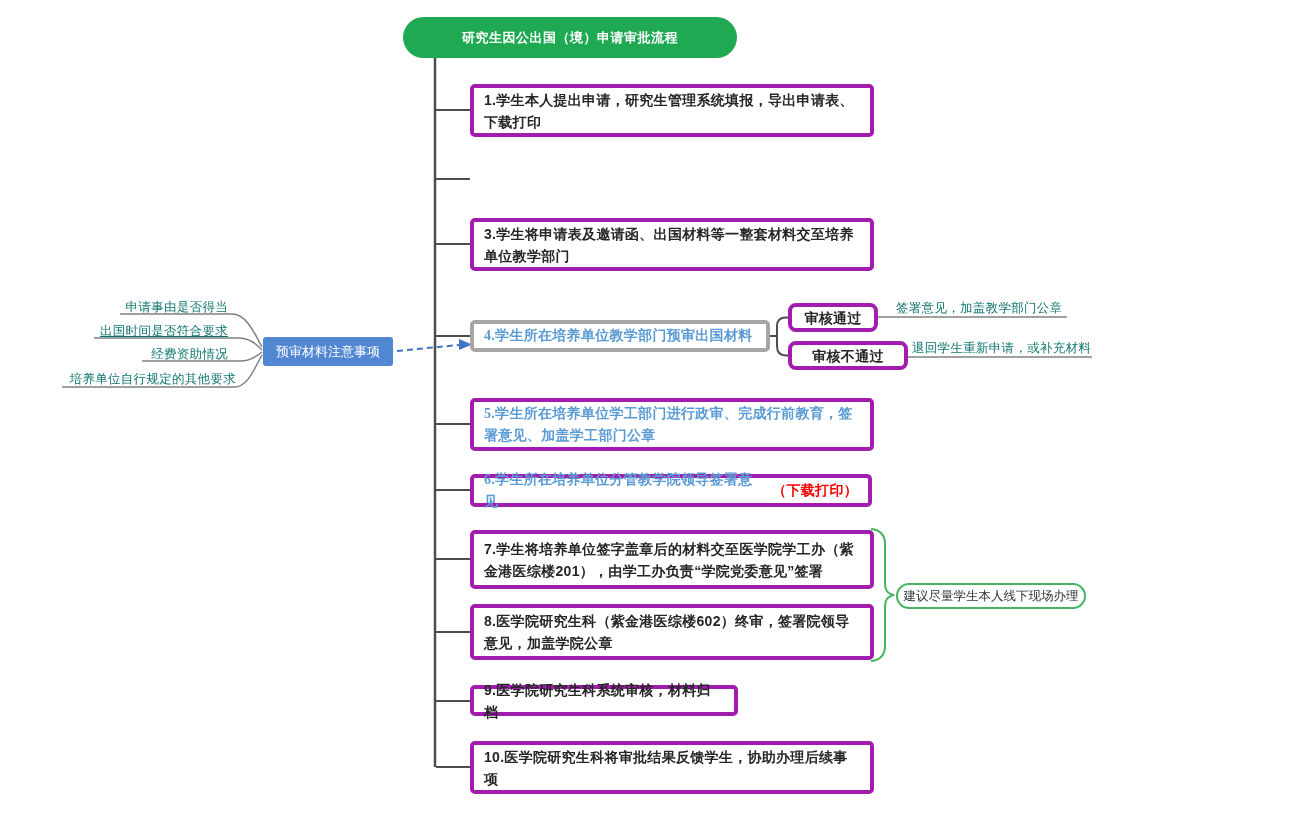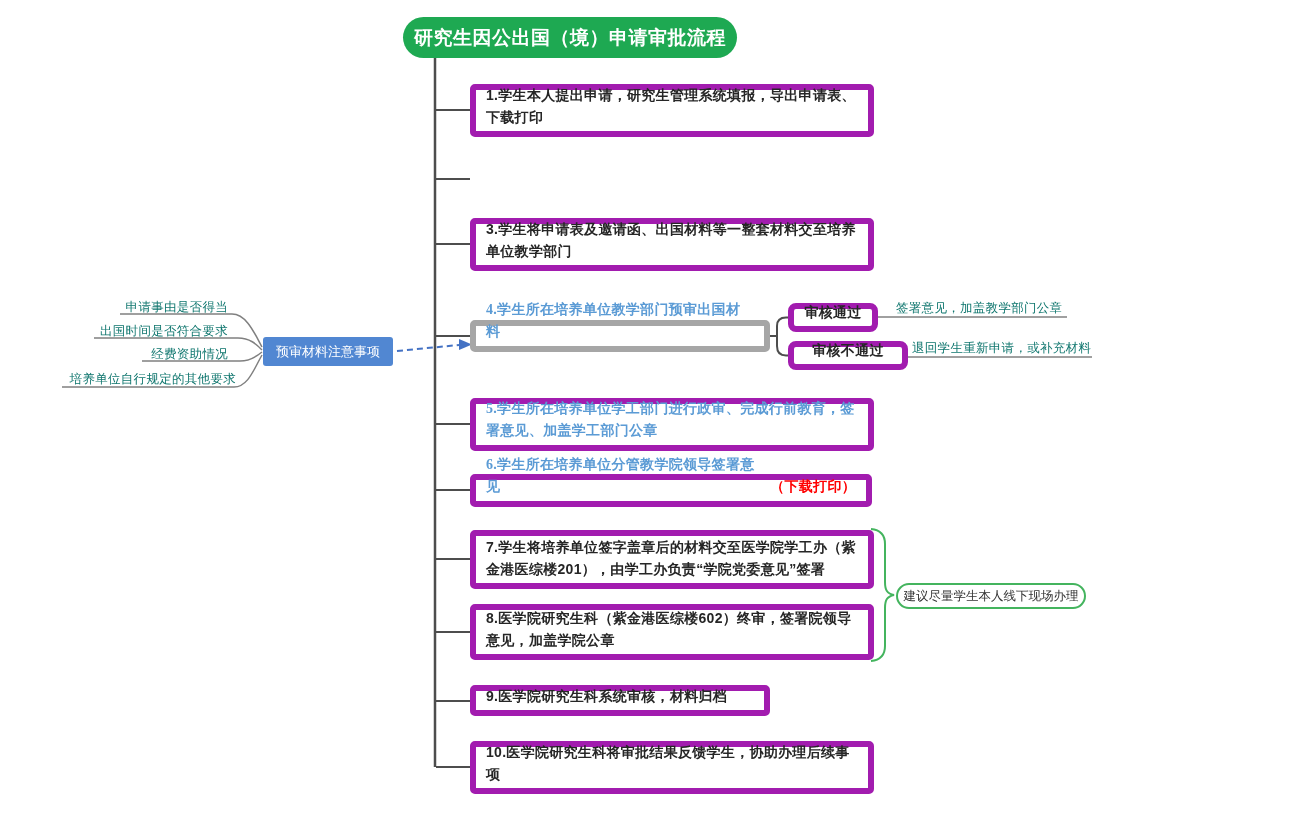--- a/index.html
+++ b/index.html
@@ -5,36 +5,36 @@
   html,body{margin:0;padding:0;background:#fff;}
   #canvas{
     position:relative;width:1316px;height:813px;overflow:hidden;
     font-family:"Liberation Sans","DejaVu Sans",sans-serif;
     background:#fff;
   }
   #wires{position:absolute;left:0;top:0;width:1316px;height:813px;}
 
   .node{
     position:absolute;box-sizing:border-box;background:#fff;
-    border:6px solid #a21caf;border-radius:5px;
-    display:flex;align-items:flex-end;
+    border:4px solid #a21caf;border-radius:5px;
+    display:flex;align-items:center;
     padding:3px 10px;
     font-size:14px;font-weight:bold;color:#262626;line-height:22px;
     letter-spacing:0.3px;
   }
   .node.blue{color:#5b9bd5;font-family:Liberation Serif, serif;}
   .node.light-border{border-color:#a6a6a6;}
   .node .red-suffix{color:#ff0000;margin-left:6px;white-space:nowrap;}
   .node.centered{justify-content:center;padding:3px 6px;border-radius:8px;}
 
   .title-pill{
     position:absolute;left:403px;top:17px;width:334px;height:41px;
     background:#1ea952;border-radius:21px;
     display:flex;align-items:center;justify-content:center;
-    color:#ffffff;font-size:19px;font-weight:bold;letter-spacing:0.5px;
+    color:#ffffff;font-size:13px;font-weight:bold;letter-spacing:0.5px;
   }
 
   .blue-node{
     position:absolute;left:263px;top:337px;width:130px;height:29px;
     background:#5187d2;border-radius:3px;
     display:flex;align-items:center;justify-content:center;
     color:#ffffff;font-size:13px;font-weight:normal;
   }
 
   .line-label{
@@ -112,33 +112,33 @@
   <div class="node blue" style="left:470px;top:474px;width:402px;height:33px">
     <span>6.学生所在培养单位分管教学院领导签署意见</span>
     <span class="red-suffix">（下载打印）</span>
   </div>
   <div class="node" style="left:470px;top:530px;width:404px;height:59px">
     <span>7.学生将培养单位签字盖章后的材料交至医学院学工办（紫金港医综楼201），由学工办负责“学院党委意见”签署</span>
   </div>
   <div class="node" style="left:470px;top:604px;width:404px;height:56px">
     <span>8.医学院研究生科（紫金港医综楼602）终审，签署院领导意见，加盖学院公章</span>
   </div>
-  <div class="node" style="left:470px;top:685px;width:300px;height:31px">
+  <div class="node" style="left:470px;top:685px;width:268px;height:31px">
     <span>9.医学院研究生科系统审核，材料归档</span>
   </div>
   <div class="node" style="left:470px;top:741px;width:404px;height:53px">
     <span>10.医学院研究生科将审批结果反馈学生，协助办理后续事项</span>
   </div>
 
   <div class="node centered" style="left:788px;top:303px;width:90px;height:29px">审核通过</div>
   <div class="node centered" style="left:788px;top:341px;width:120px;height:29px">审核不通过</div>
   <div class="line-label" style="left:896px;top:300px;">签署意见，加盖教学部门公章</div>
   <div class="line-label" style="left:912px;top:340px;">退回学生重新申请，或补充材料</div>
 
   <div class="blue-node">预审材料注意事项</div>
   <div class="line-label right" style="left:96px;top:299px;width:132px;">申请事由是否得当</div>
-  <div class="line-label right" style="left:88px;top:323px;width:140px;">出国时间是否符合要求</div>
+  <div class="line-label right" style="left:88px;top:323px;width:140px;text-decoration:underline;">出国时间是否符合要求</div>
   <div class="line-label right" style="left:106px;top:346px;width:122px;">经费资助情况</div>
   <div class="line-label right" style="left:58px;top:371px;width:178px;">培养单位自行规定的其他要求</div>
 
   <div class="green-pill">建议尽量学生本人线下现场办理</div>
 
 </div>
 
 </body></html>

